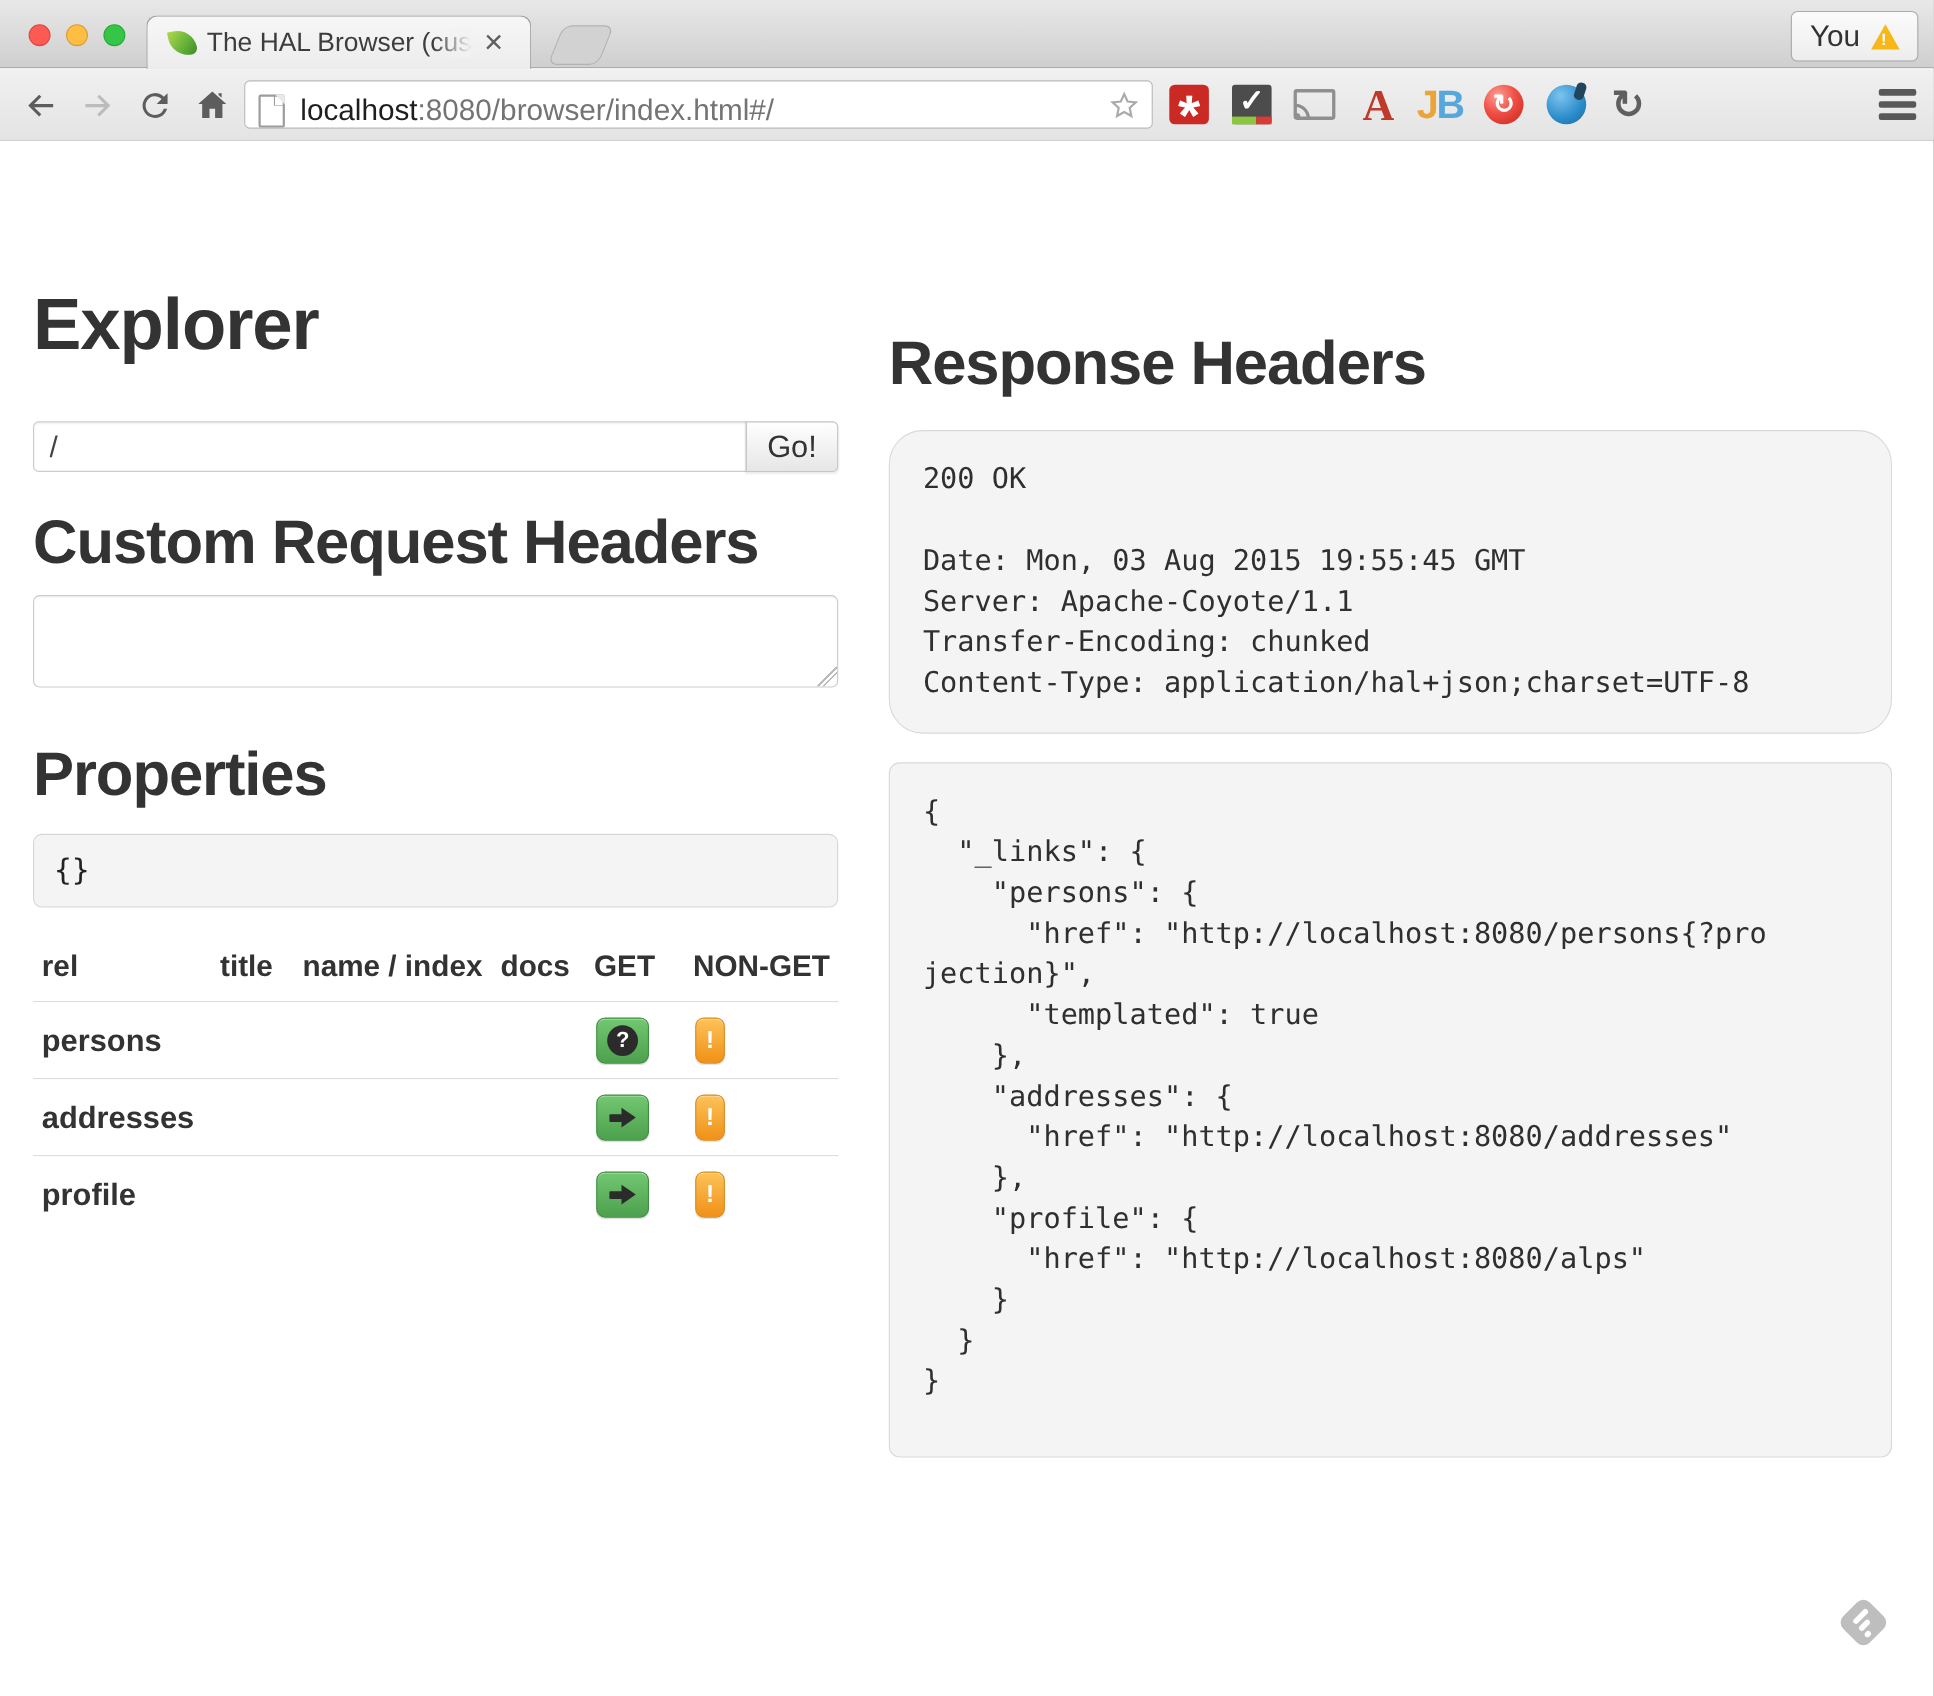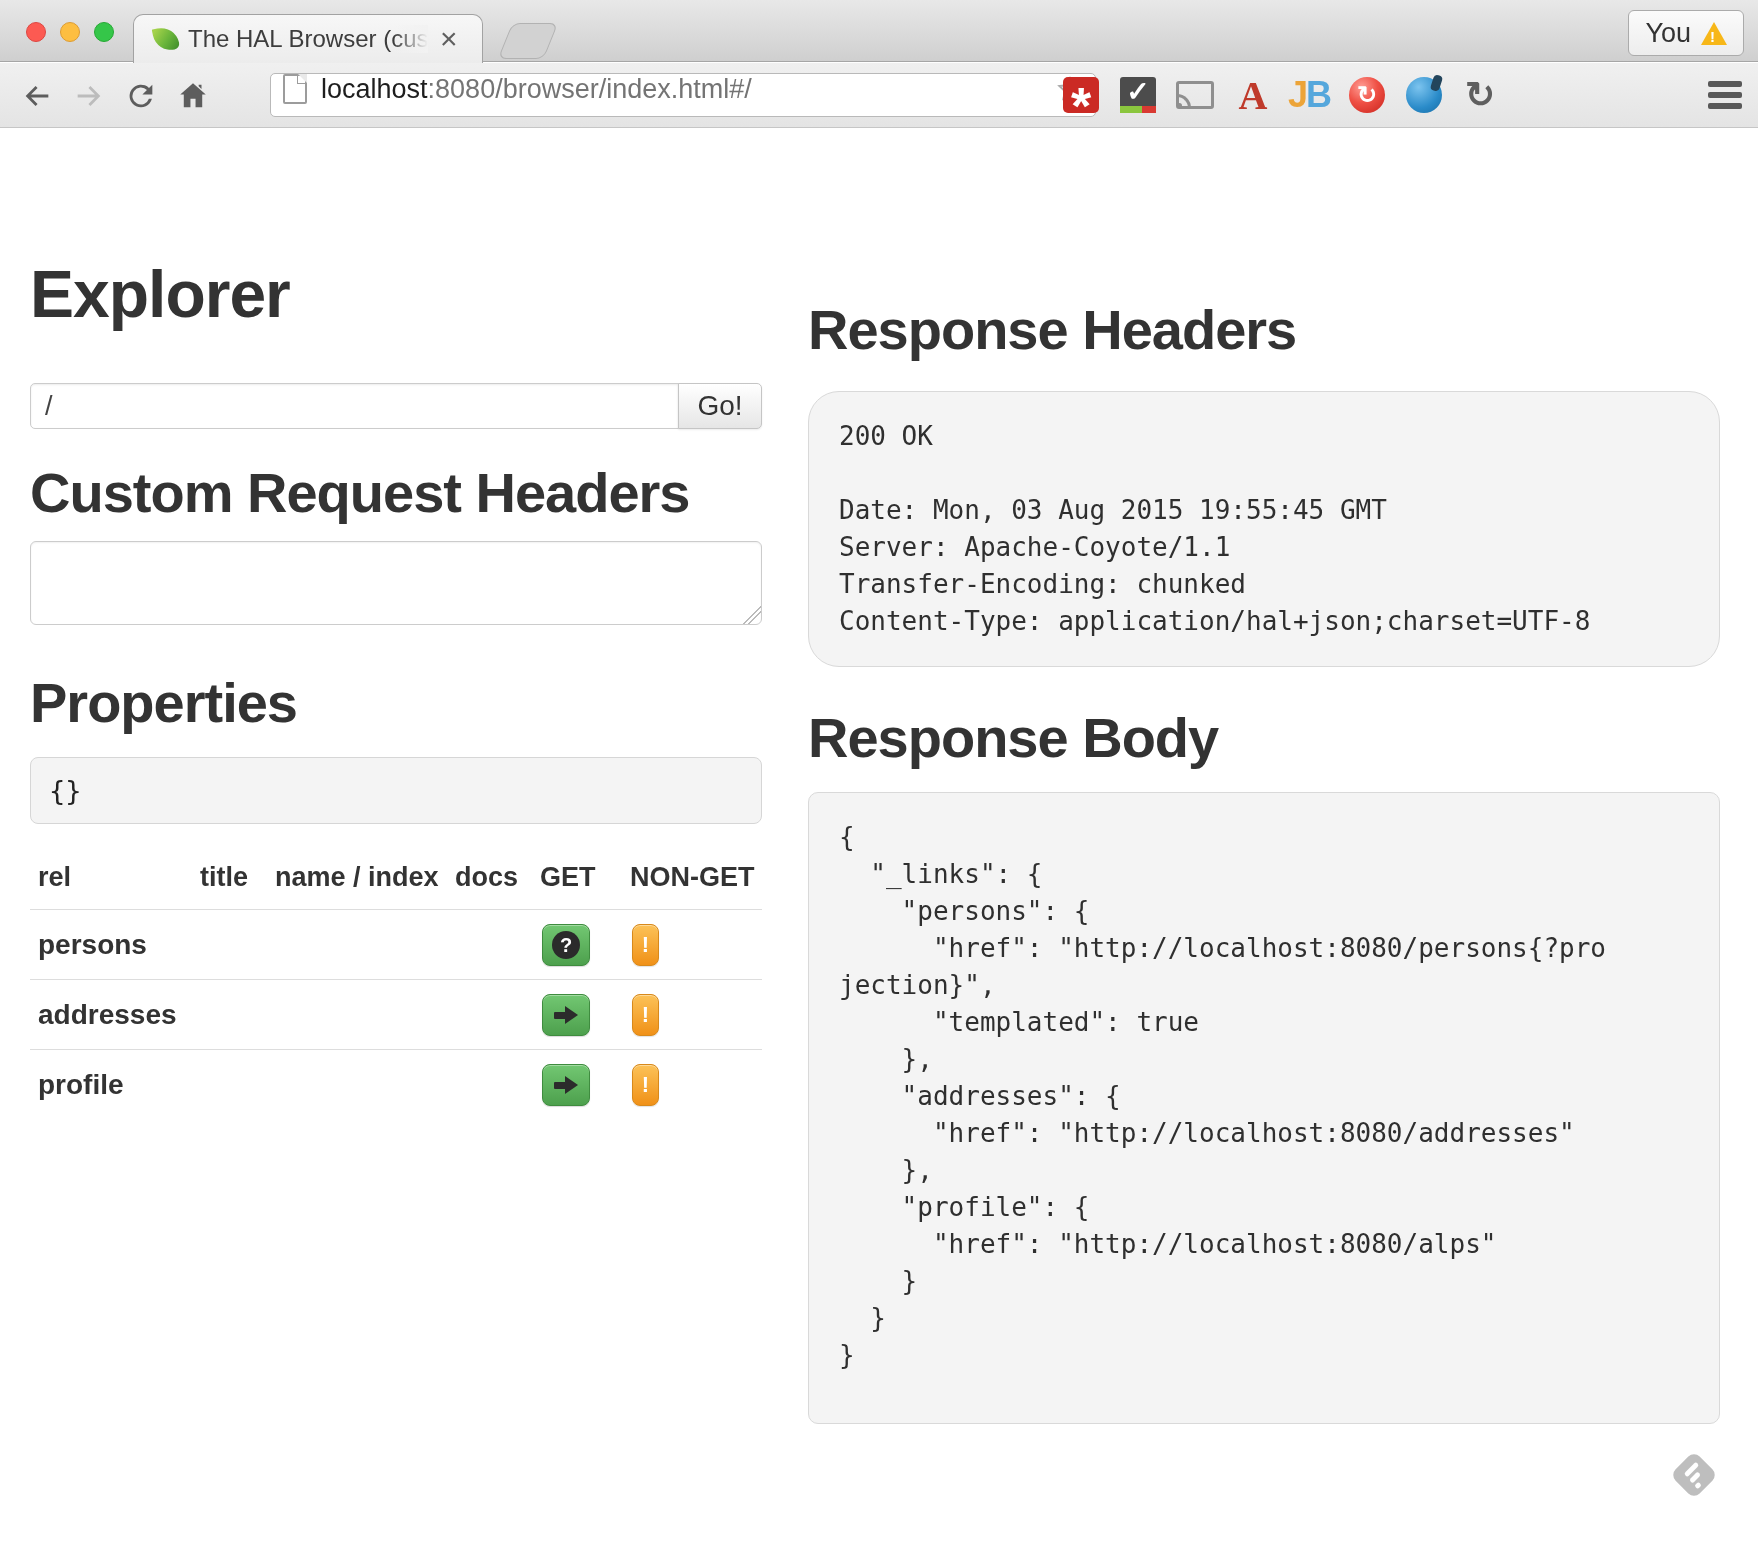--- a/index.html
+++ b/index.html
@@ -60,21 +60,21 @@
   .toolbar{
     position:absolute; left:0; top:63px; width:100%; height:65px;
     background:linear-gradient(#f0f0f0,#e4e4e4);
     border-bottom:1px solid #c6c6c6;
   }
   .navic{ position:absolute; top:14px; width:38px; height:38px; display:flex; align-items:center; justify-content:center; }
   .navic svg{ width:34px; height:34px; }
   .urlbar{
     position:absolute; left:222px; top:10px; width:826px; height:44px;
     background:#fff; border:1px solid #b9b9b9; border-radius:5px;
-    display:flex; align-items:flex-start; padding:0 10px 0 12px;margin-left:48px;
+    display:flex; align-items:flex-end; padding:0 10px 0 12px;
   }
   .pageicon{ position:relative; width:24px; height:30px; background:#fff; border:2px solid #9c9c9c; border-radius:2px; margin-right:14px; flex:0 0 auto;}
   .pageicon::after{ content:""; position:absolute; right:-2px; top:-2px; width:0; height:0;
     border-top:9px solid #e9e9e9; border-left:9px solid transparent; outline:none;
     box-shadow:-1px 1px 0 #9c9c9c; }
   .urltext{ font-size:27px; flex:1; white-space:nowrap; overflow:hidden; }
   .url-host{ color:#1e1e1e; }
   .url-path{ color:#747474; }
   .star svg{ width:30px; height:30px; }
   .ext{ position:absolute; top:12px; width:38px; height:40px; display:flex; align-items:center; justify-content:center; }
@@ -376,21 +376,20 @@
   <div class="col-right">
     <h2 class="hd h2-resph">Response Headers</h2>
     <div class="resp-box headers-box">
       <pre class="mono">200 OK
 
 Date: Mon, 03 Aug 2015 19:55:45 GMT
 Server: Apache-Coyote/1.1
 Transfer-Encoding: chunked
 Content-Type: application/hal+json;charset=UTF-8</pre>
     </div>
-    <h2 class="hd h2-respb">Response Body</h2>
     <div class="resp-box body-box">
       <pre class="mono">{
   "_links": {
     "persons": {
       "href": "http://localhost:8080/persons{?pro
 jection}",
       "templated": true
     },
     "addresses": {
       "href": "http://localhost:8080/addresses"

